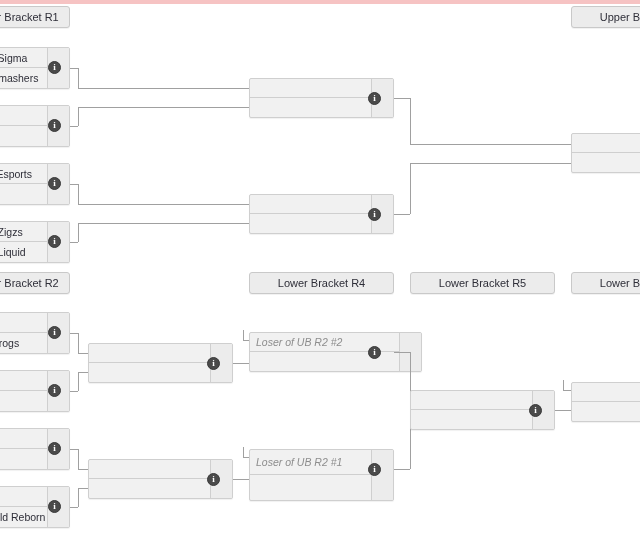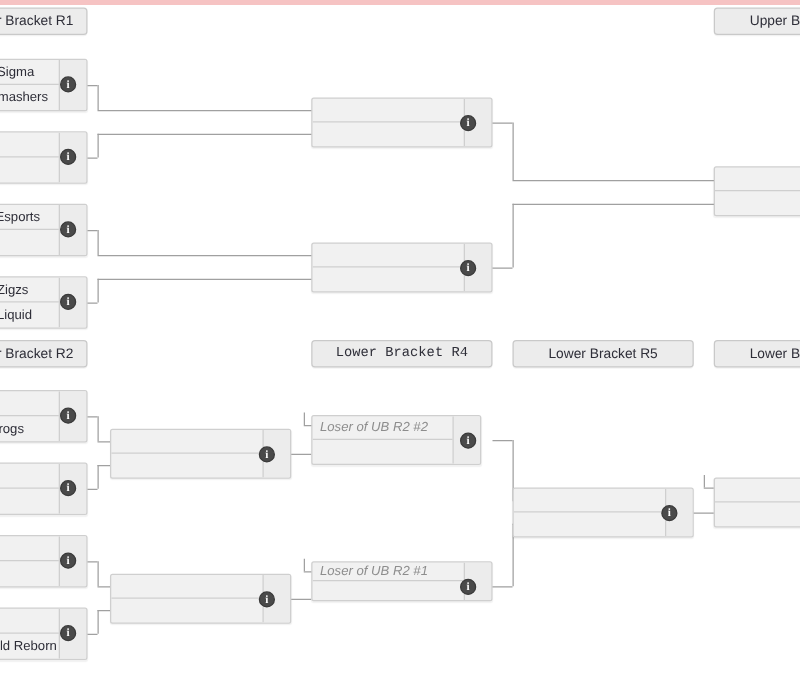--- a/index.html
+++ b/index.html
@@ -213,21 +213,21 @@
     <div class="match-inner">
       <div class="slot top"></div>
       <div class="slot bottom"></div>
 
     </div>
   </div>
 
   <div class="round-header" style="left:-40px; top:272px; width:110px;">
     <span>Lower Bracket R2</span>
   </div>
-  <div class="round-header" style="left:249px; top:272px; width:145px;font-family:Liberation Mono, monospace;">
+  <div class="round-header" style="left:249px; top:272px; width:145px;">
     <span>Lower Bracket R4</span>
   </div>
   <div class="round-header" style="left:410px; top:272px; width:145px;">
     <span>Lower Bracket R5</span>
   </div>
   <div class="round-header" style="left:571px; top:272px; width:145px;">
     <span>Lower Bracket R6</span>
   </div>
 
   <div class="match" style="left:-38px; top:312px; width:108px; height:42px;">
@@ -299,30 +299,30 @@
   <div class="info-badge" style="left:207px; top:473px;">i</div>
 
   <div class="conn h" style="left:233px; top:363px; width:16px;"></div>
   <div class="conn h" style="left:233px; top:479px; width:16px;"></div>
 
   <div class="conn v" style="left:243px; top:330px; height:10px;"></div>
   <div class="conn h" style="left:243px; top:340px; width:8px;"></div>
   <div class="conn v" style="left:243px; top:447px; height:10px;"></div>
   <div class="conn h" style="left:243px; top:457px; width:8px;"></div>
 
-  <div class="match" style="left:249px; top:332px; width:136px; height:40px;">
+  <div class="match" style="left:249px; top:332px; width:173px; height:40px;">
     <div class="match-inner">
       <div class="slot top placeholder">Loser of UB R2 #2</div>
       <div class="slot bottom"></div>
       <div class="score-col"></div>
     </div>
   </div>
   <div class="info-badge" style="left:368px; top:346px;">i</div>
 
-  <div class="match" style="left:249px; top:449px; width:145px; height:32px;">
+  <div class="match" style="left:249px; top:449px; width:145px; height:52px;">
     <div class="match-inner">
       <div class="slot top placeholder">Loser of UB R2 #1</div>
       <div class="slot bottom"></div>
       <div class="score-col"></div>
     </div>
   </div>
   <div class="info-badge" style="left:368px; top:463px;">i</div>
 
   <div class="conn h" style="left:394px; top:352px; width:16px;"></div>
   <div class="conn v" style="left:410px; top:352px; height:48px;"></div>

